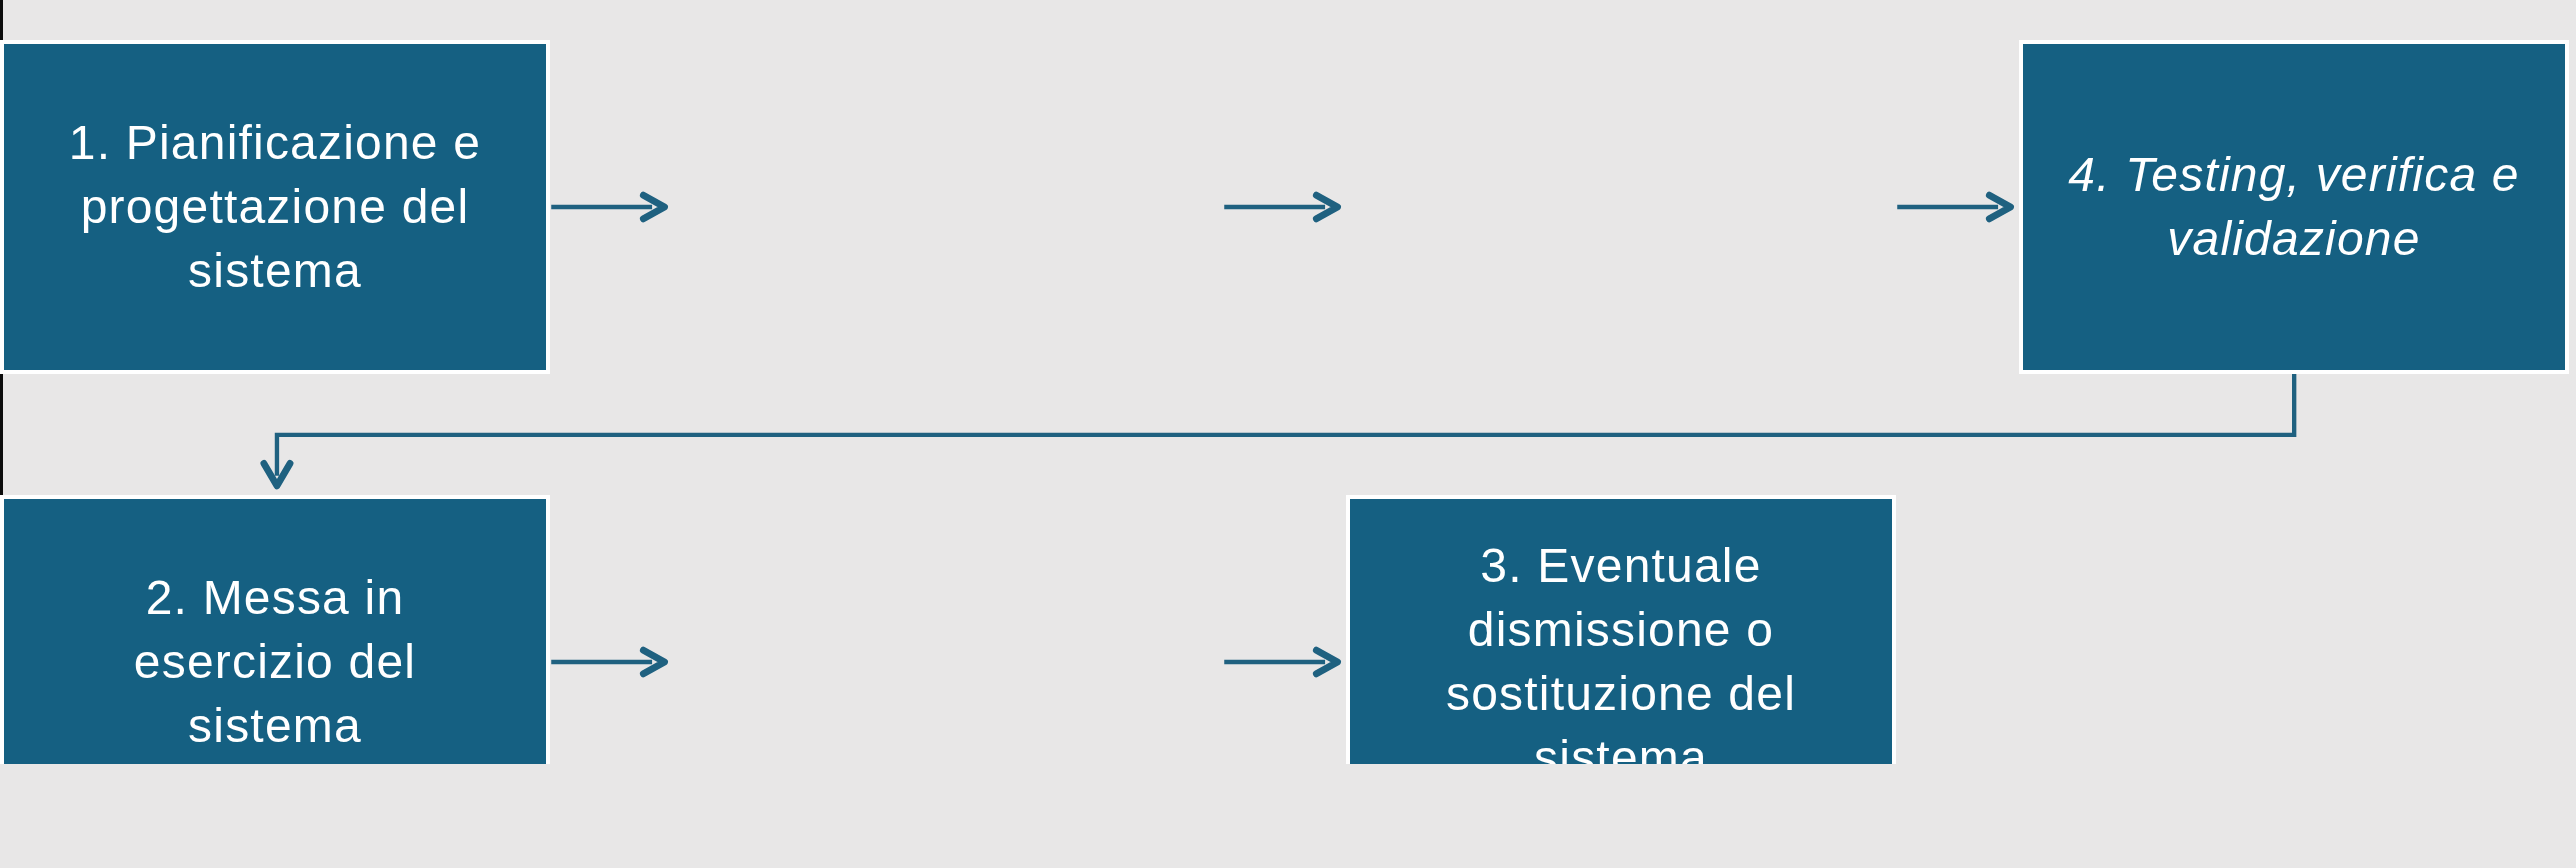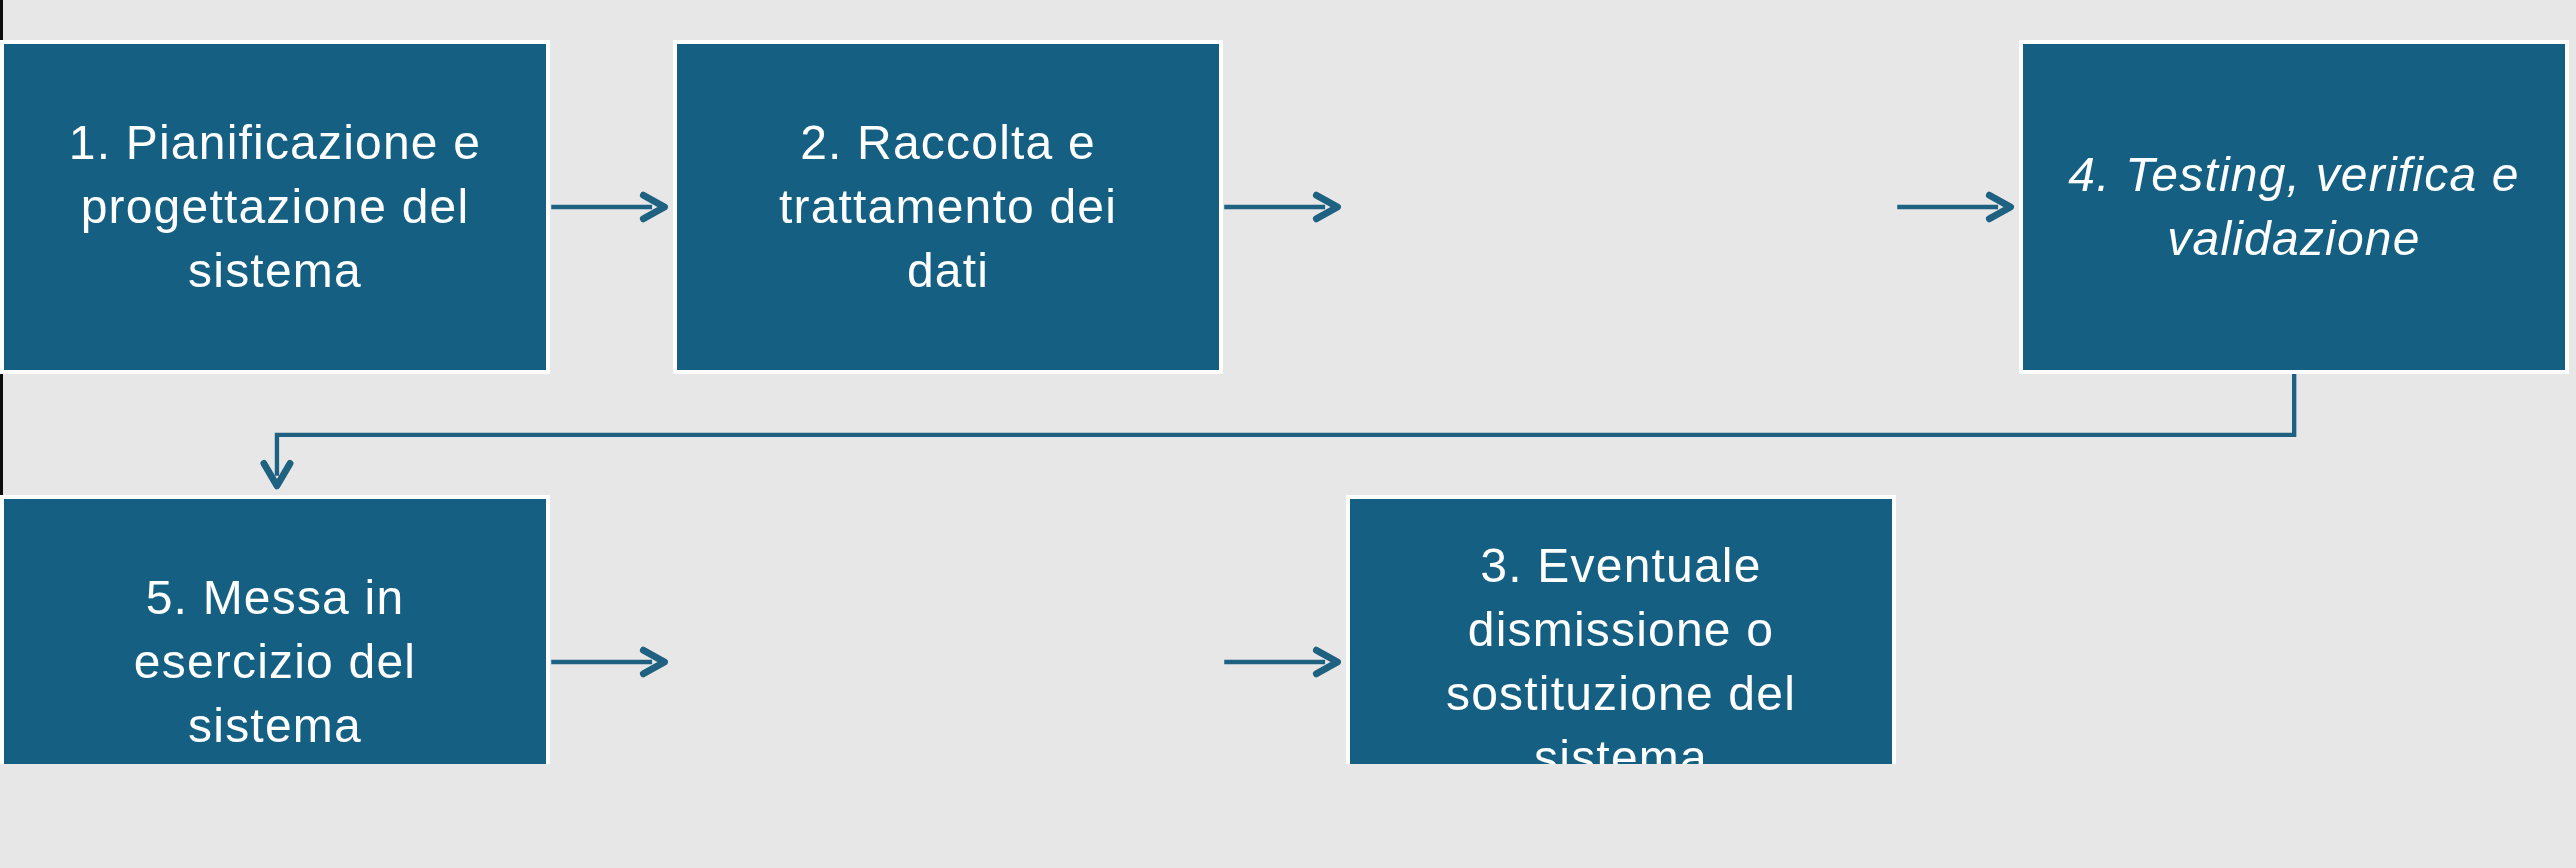--- a/index.html
+++ b/index.html
@@ -62,27 +62,24 @@
 </head>
 <body>
 
 <div class="stage">
 
   <div class="slide-edge"></div>
 
   <div class="flow-box r1 c1">1. Pianificazione e
 progettazione del
 sistema</div>
-  <div class="flow-box r1 c2">2. Raccolta e
-trattamento dei
-dati</div>
   <div class="flow-box r1 c4">4. Testing, verifica e
 validazione</div>
 
-  <div class="flow-box r2 c1">5. Messa in
+  <div class="flow-box r2 c1">2. Messa in
 esercizio del
 sistema</div>
   <div class="flow-box r2 c3">3. Eventuale
 dismissione o
 sostituzione del
 sistema</div>
 
   <svg class="arrow-svg" style="left:550px;top:187px;" width="122" height="40" viewBox="0 0 196 64">
     <line class="shaft" x1="2" y1="32" x2="164" y2="32"></line>
     <polyline class="head" points="150,13 184,32 150,51"></polyline>

